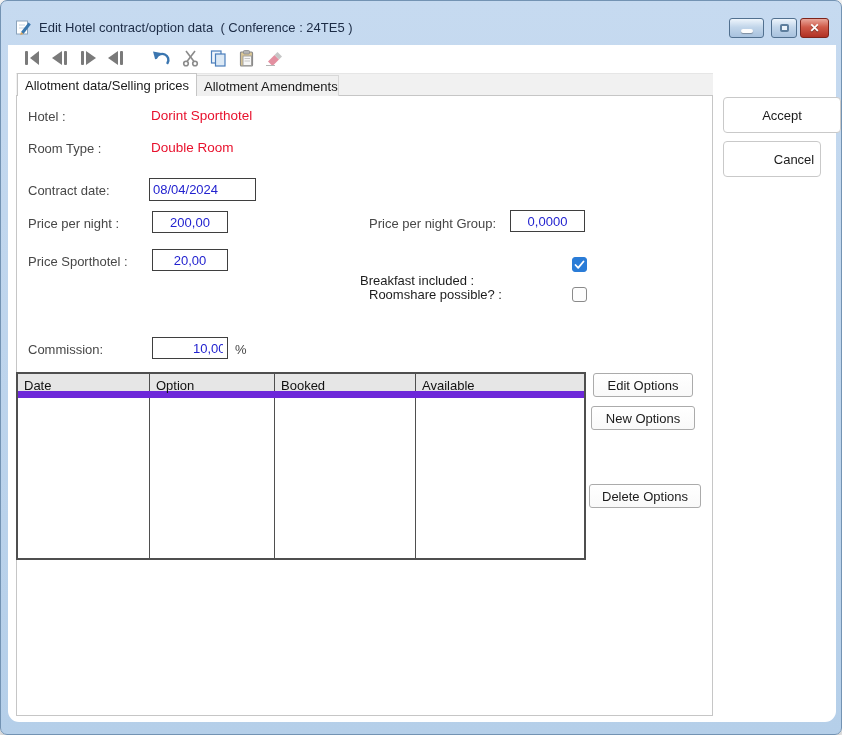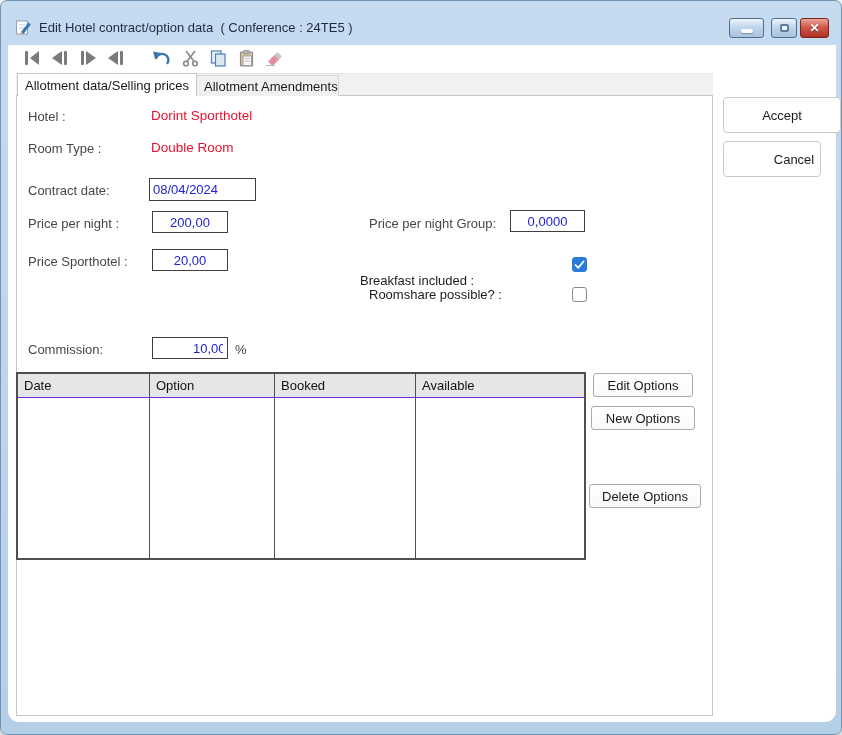--- a/index.html
+++ b/index.html
@@ -40,21 +40,21 @@
   .field.left { text-align:left; padding-left:3px; }
   .field.right { text-align:right; padding-right:4px;padding-left:40px; }
 
   .checkbox { position:absolute; width:15px; height:15px; background:#fdfdfd; border:1px solid #8a8a8a; border-radius:3px;
     display:flex; align-items:center; justify-content:center; }
   .checkbox svg { display:none; }
   .checkbox.checked { background:#2a7cd7; border-color:#2a7cd7; }
   .checkbox.checked svg { display:block; }
 
   .grid { position:absolute; left:8px; top:327px; width:570px; height:188px; border:2px solid #4f4f4f; background:#fff; }
-  .grid-head { display:flex; height:24px; background:#e6e6e6; border-bottom:1px solid #6d28d9; }
+  .grid-head { display:flex; height:24px; background:#e6e6e6; border-bottom:7px solid #6d28d9; }
   .grid-head .hcell { font-size:13px; color:#111; padding:4px 0 0 6px; border-right:1px solid #4f4f4f; }
   .grid-head .hcell:last-child { border-right:none; }
   .grid-body { display:flex; height:160px; }
   .grid-body .bcell { border-right:1px solid #4f4f4f; height:100%; }
   .grid-body .bcell:last-child { border-right:none; }
 
   .btn { position:absolute; background:linear-gradient(#ffffff,#f9f9f9); border:1px solid #ababab; border-radius:3px;
     font-size:13px; color:#1b1b1b; display:flex; align-items:center; justify-content:center; cursor:default; }
   .btn.action { background:#fff; border:1px solid #c9c9c9; border-radius:4px; }
 </style>

